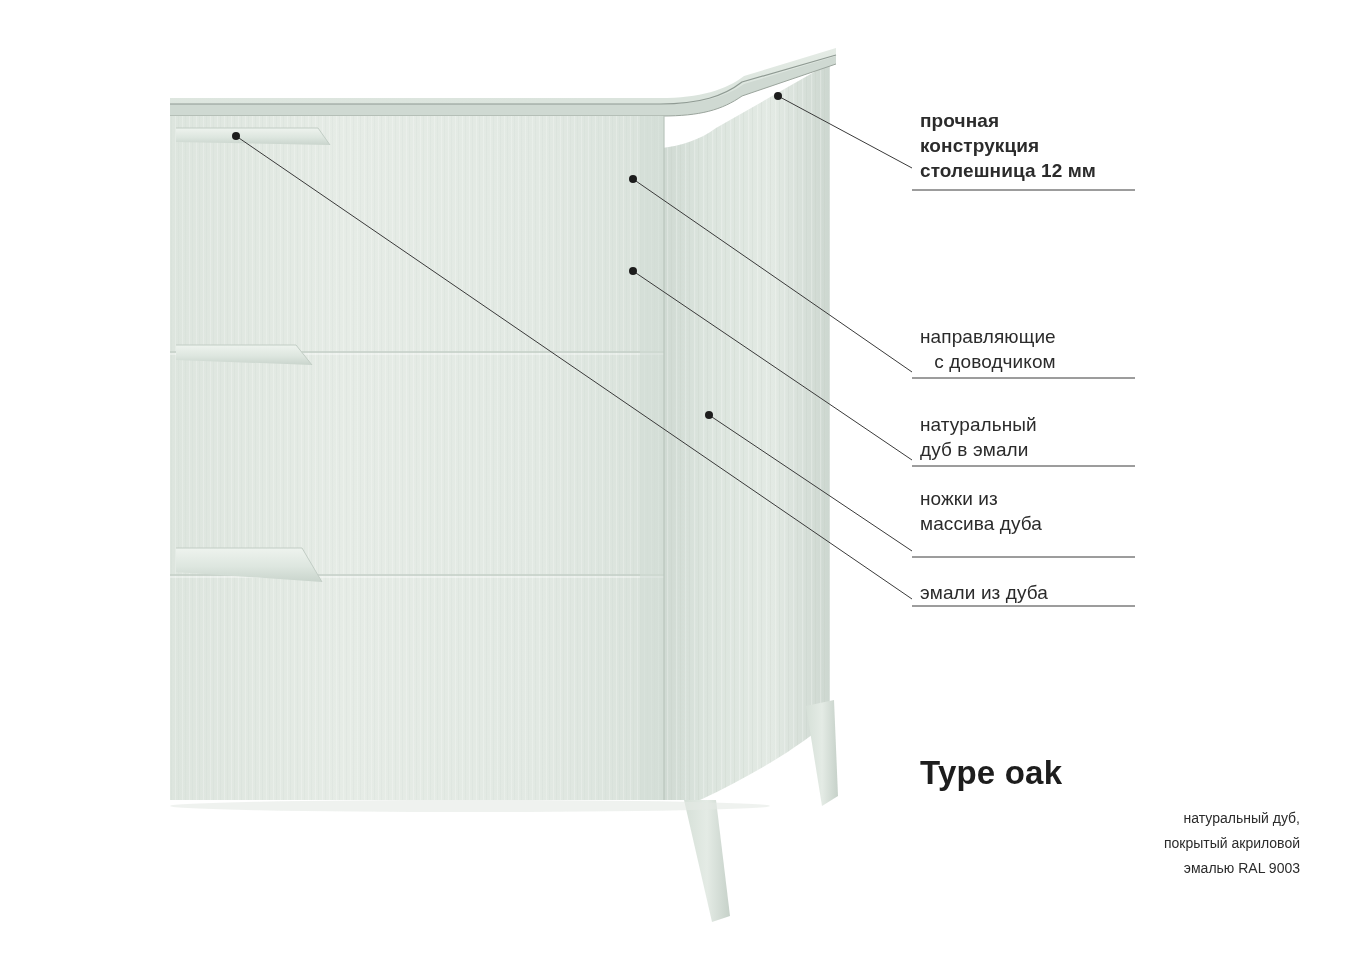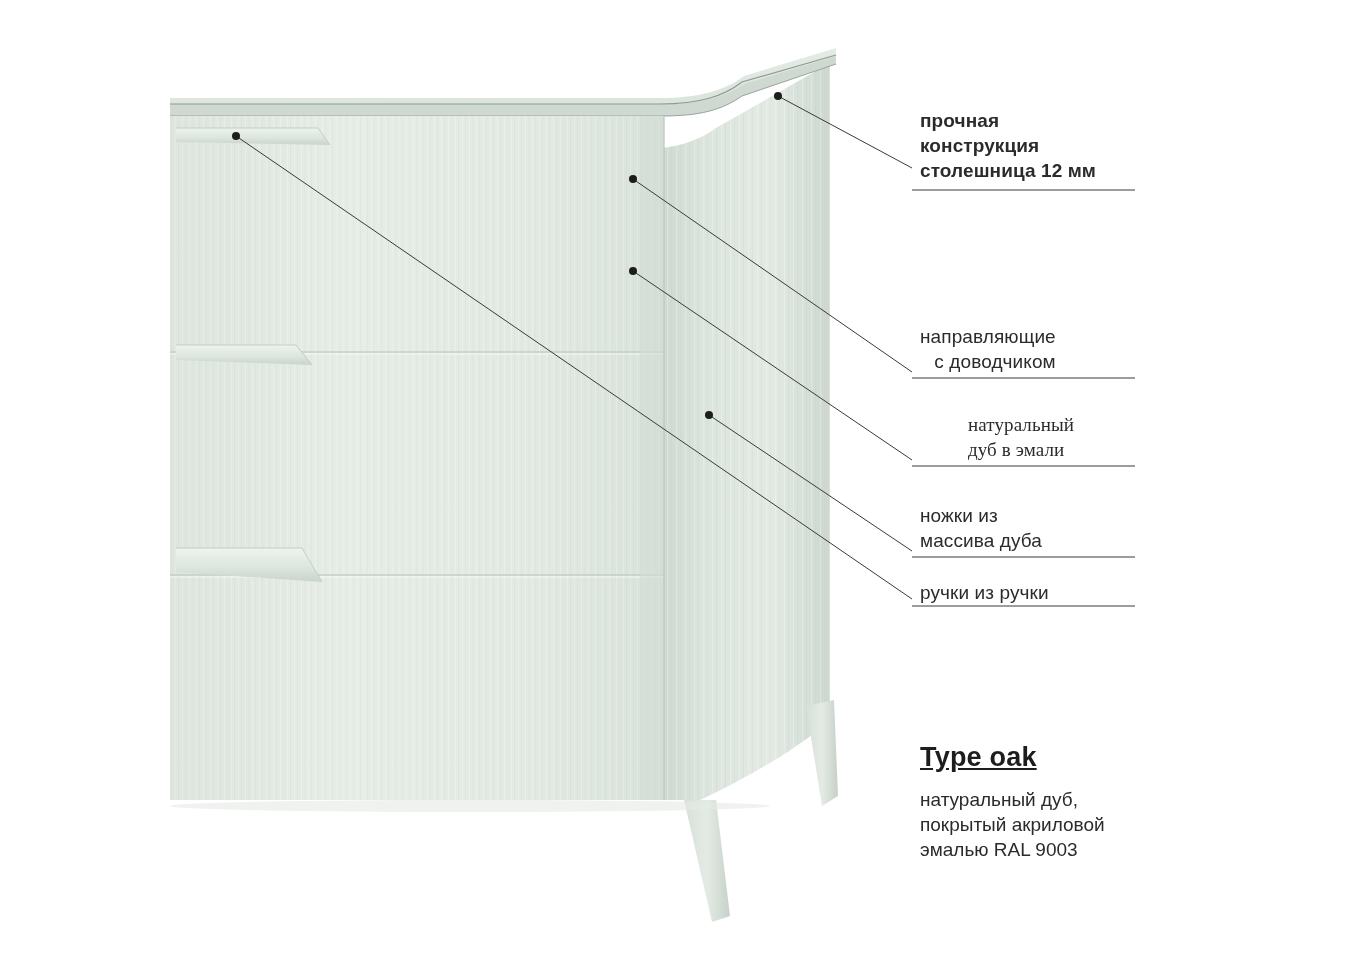--- a/index.html
+++ b/index.html
@@ -44,32 +44,32 @@
   }
 
   
   #caption {
     position: absolute;
     left: 920px;
     top: 742px;
     width: 380px;
   }
   #caption .title {
-    font-size: 27px;
+    font-size: 33px;
     font-weight: bold;
     letter-spacing: 0.2px;
     color: #1d1d1d;
-    margin: 0 0 14px 0;
-    text-decoration: underline;
+    margin: 12px 0 14px 0;
   }
   #caption .desc {
-    font-size: 19px;
+    font-size: 14px;
     line-height: 25px;
     color: #2b2b2b;
     white-space: pre-line;
+    text-align: right;
   }
 </style>
 </head>
 <body>
 
 <svg id="product" viewBox="0 0 900 960">
   <defs>
     <linearGradient id="frontGrad" x1="0" y1="0" x2="1" y2="0">
       <stop offset="0%" stop-color="#dde5de"></stop>
       <stop offset="35%" stop-color="#e6ece6"></stop>
@@ -174,25 +174,25 @@
       <line x1="912" x2="1135" y1="606" y2="606"></line>
     </g>
 </svg>
 
 <div id="callout-labels">
     <div class="callout" style="left: 920px; top: 108px; font-weight: bold;">прочная
 конструкция
 столешница 12 мм</div>
     <div class="callout" style="left: 920px; top: 324px; text-align: right;">направляющие
 с доводчиком</div>
-    <div class="callout" style="left: 968px; top: 412px; font-family: Liberation Serif, serif;">натуральный
+    <div class="callout" style="left: 920px; top: 412px;">натуральный
 дуб в эмали</div>
-    <div class="callout" style="left: 920px; top: 503px;">ножки из
+    <div class="callout" style="left: 920px; top: 486px;">ножки из
 массива дуба</div>
-    <div class="callout" style="left: 920px; top: 580px;">ручки из ручки</div>
+    <div class="callout" style="left: 920px; top: 580px;">эмали из дуба</div>
   </div>
 
 <div id="caption">
   <div class="title">Type oak</div>
   <div class="desc">натуральный дуб,
 покрытый акриловой
 эмалью RAL 9003</div>
 </div>
 
 </body></html>

